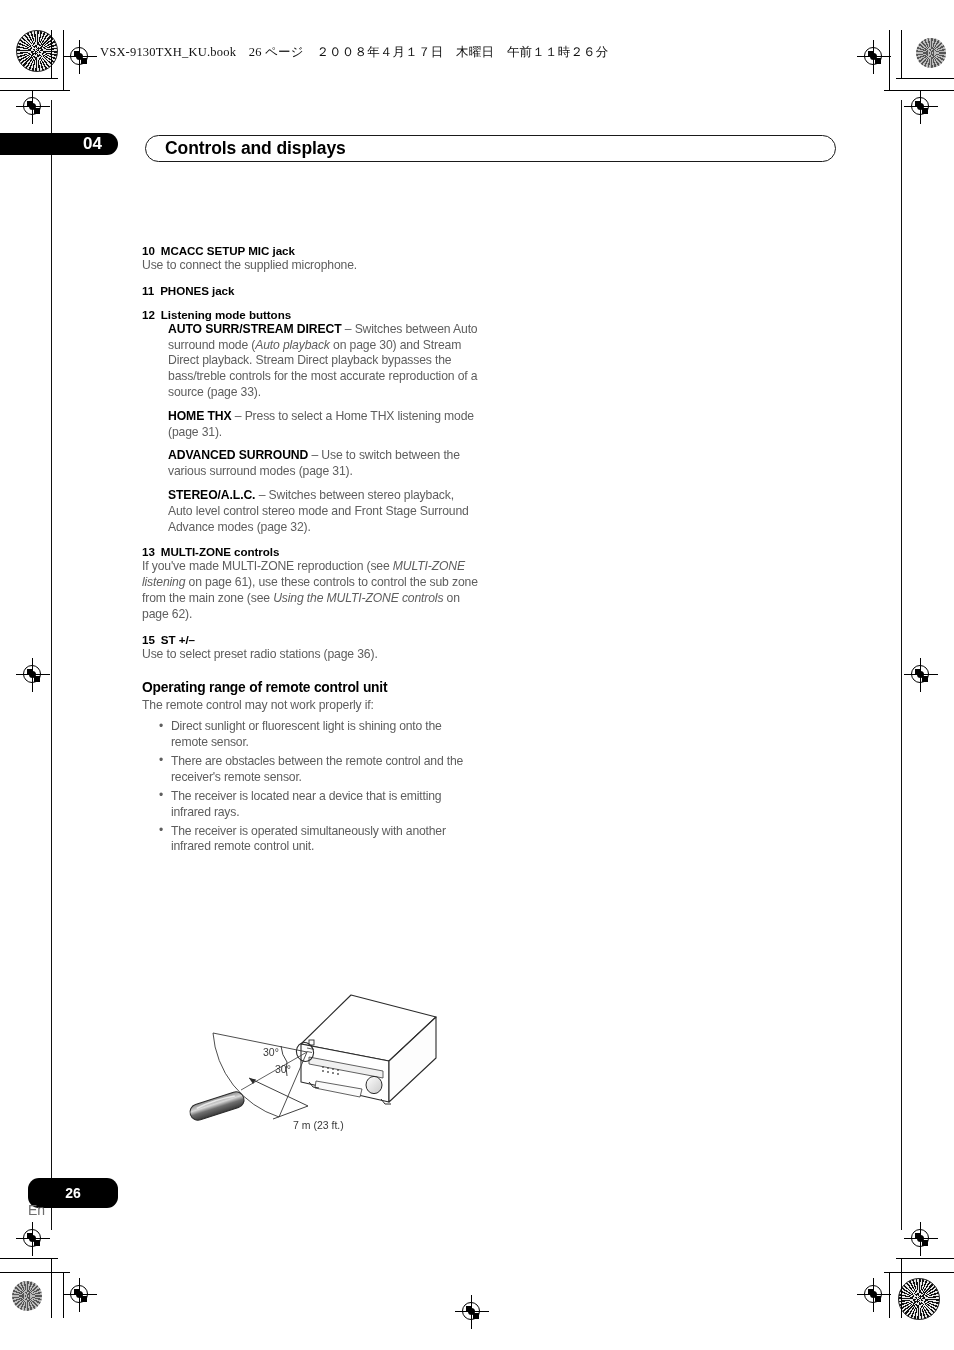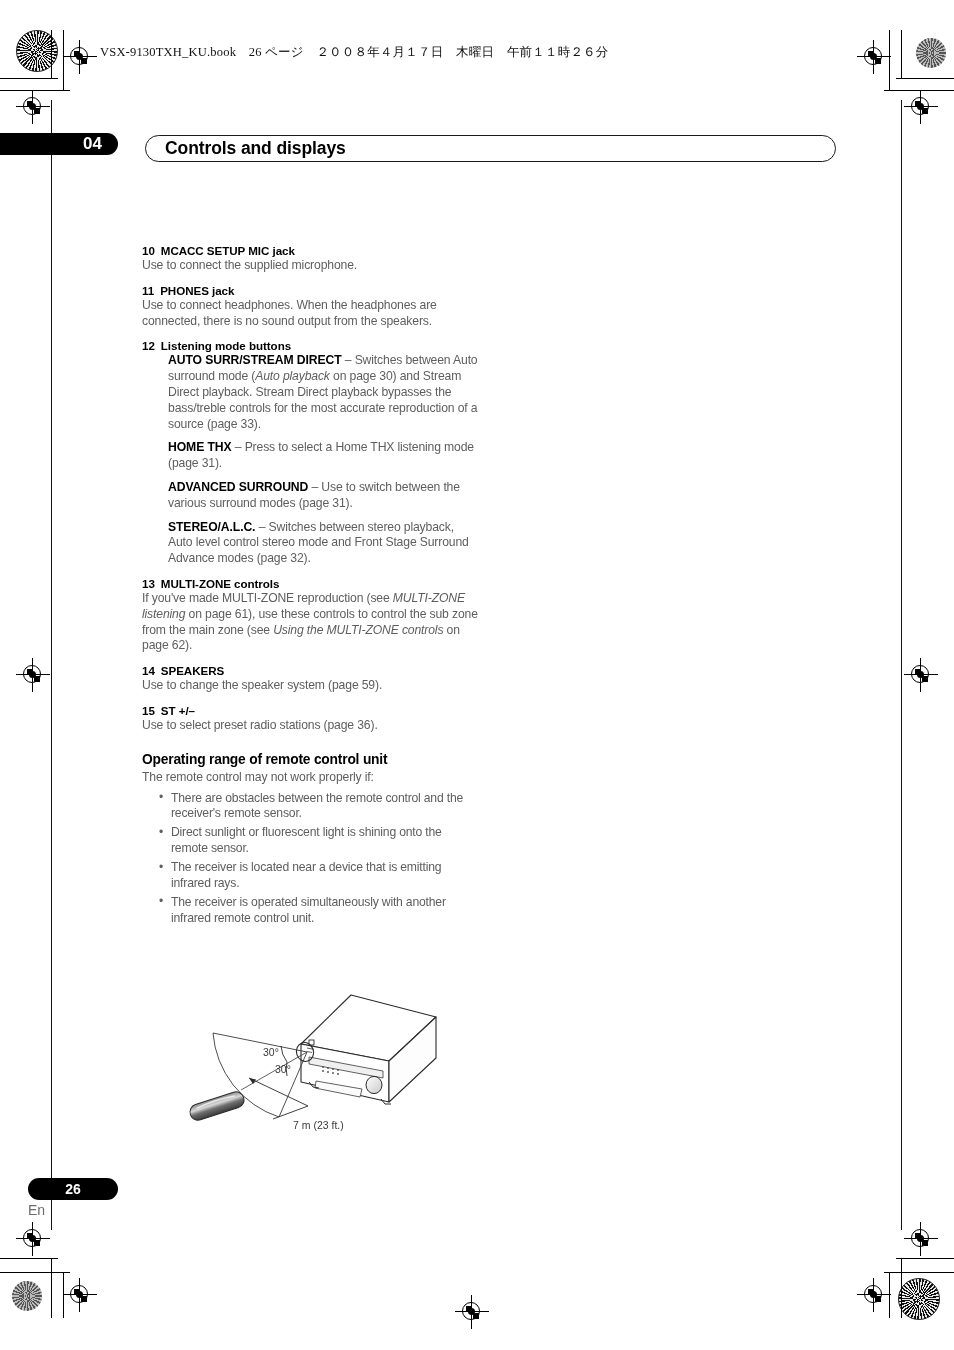--- a/index.html
+++ b/index.html
@@ -235,21 +235,21 @@
     height: 152px;
   }
   .figure svg { display: block; }
 
   
   .page-badge {
     position: absolute;
     left: 28px;
     top: 1178px;
     width: 90px;
-    height: 22px;
+    height: 30px;
     background: #000;
     border-radius: 11px;
     color: #fff;
     font-size: 14px;
     font-weight: bold;
     display: flex;
     align-items: center;
     justify-content: center;
     box-sizing: border-box;
   }
@@ -397,21 +397,20 @@
     <div class="entry-head">
       <span class="entry-num">10</span><span>MCACC SETUP MIC jack</span>
     </div>
     <div class="body-text">Use to connect the supplied microphone.</div>
   </div>
 
   <div class="entry">
     <div class="entry-head">
       <span class="entry-num">11</span><span>PHONES jack</span>
     </div>
-    <div class="body-text">Use to connect headphones. When the headphones are connected, there is no sound output from the speakers.</div>
   </div>
 
   <div class="entry">
     <div class="entry-head">
       <span class="entry-num">12</span><span>Listening mode buttons</span>
     </div>
 
     <div class="sub-entry"><b>AUTO SURR/STREAM DIRECT</b><span> – Switches between Auto surround mode (</span><i>Auto playback</i><span> on page 30) and Stream Direct playback. Stream Direct playback bypasses the bass/treble controls for the most accurate reproduction of a source (page 33).</span></div>
 
     <div class="sub-entry"><b>HOME THX</b><span> – Press to select a Home THX listening mode (page 31).</span></div>
@@ -422,39 +421,33 @@
     <div class="sub-entry"><b>STEREO/A.L.C.</b><span> – Switches between stereo playback, Auto level control stereo mode and Front Stage Surround Advance modes (page 32).</span></div>
   </div>
 
   <div class="entry">
     <div class="entry-head">
       <span class="entry-num">13</span><span>MULTI-ZONE controls</span>
     </div>
     <div class="body-text"><span>If you've made MULTI-ZONE reproduction (see </span><i>MULTI-ZONE listening</i><span> on page 61), use these controls to control the sub zone from the main zone (see </span><i>Using the MULTI-ZONE controls</i><span> on page 62).</span></div>
   </div>
 
-  <div class="entry">
-    <div class="entry-head">
-      <span class="entry-num">14</span><span>SPEAKERS</span>
-    </div>
-    <div class="body-text">Use to change the speaker system (page 59).</div>
-  </div>
 
   <div class="entry">
     <div class="entry-head">
       <span class="entry-num">15</span><span>ST +/–</span>
     </div>
     <div class="body-text">Use to select preset radio stations (page 36).</div>
   </div>
 
   <h2 class="section-title">Operating range of remote control unit</h2>
   <div class="body-text">The remote control may not work properly if:</div>
   <ul class="bullets">
+    <li>Direct sunlight or fluorescent light is shining onto the remote sensor.</li>
     <li>There are obstacles between the remote control and the receiver's remote sensor.</li>
-    <li>Direct sunlight or fluorescent light is shining onto the remote sensor.</li>
     <li>The receiver is located near a device that is emitting infrared rays.</li>
     <li>The receiver is operated simultaneously with another infrared remote control unit.</li>
   </ul>
 </div>
 
 <div class="figure">
   <svg width="270" height="152" viewBox="0 0 270 152" xmlns="http://www.w3.org/2000/svg">
     <defs>
       <linearGradient id="remoteShade" x1="0" y1="0" x2="0" y2="1">
         <stop offset="0%" stop-color="#8e8e8e"></stop>

